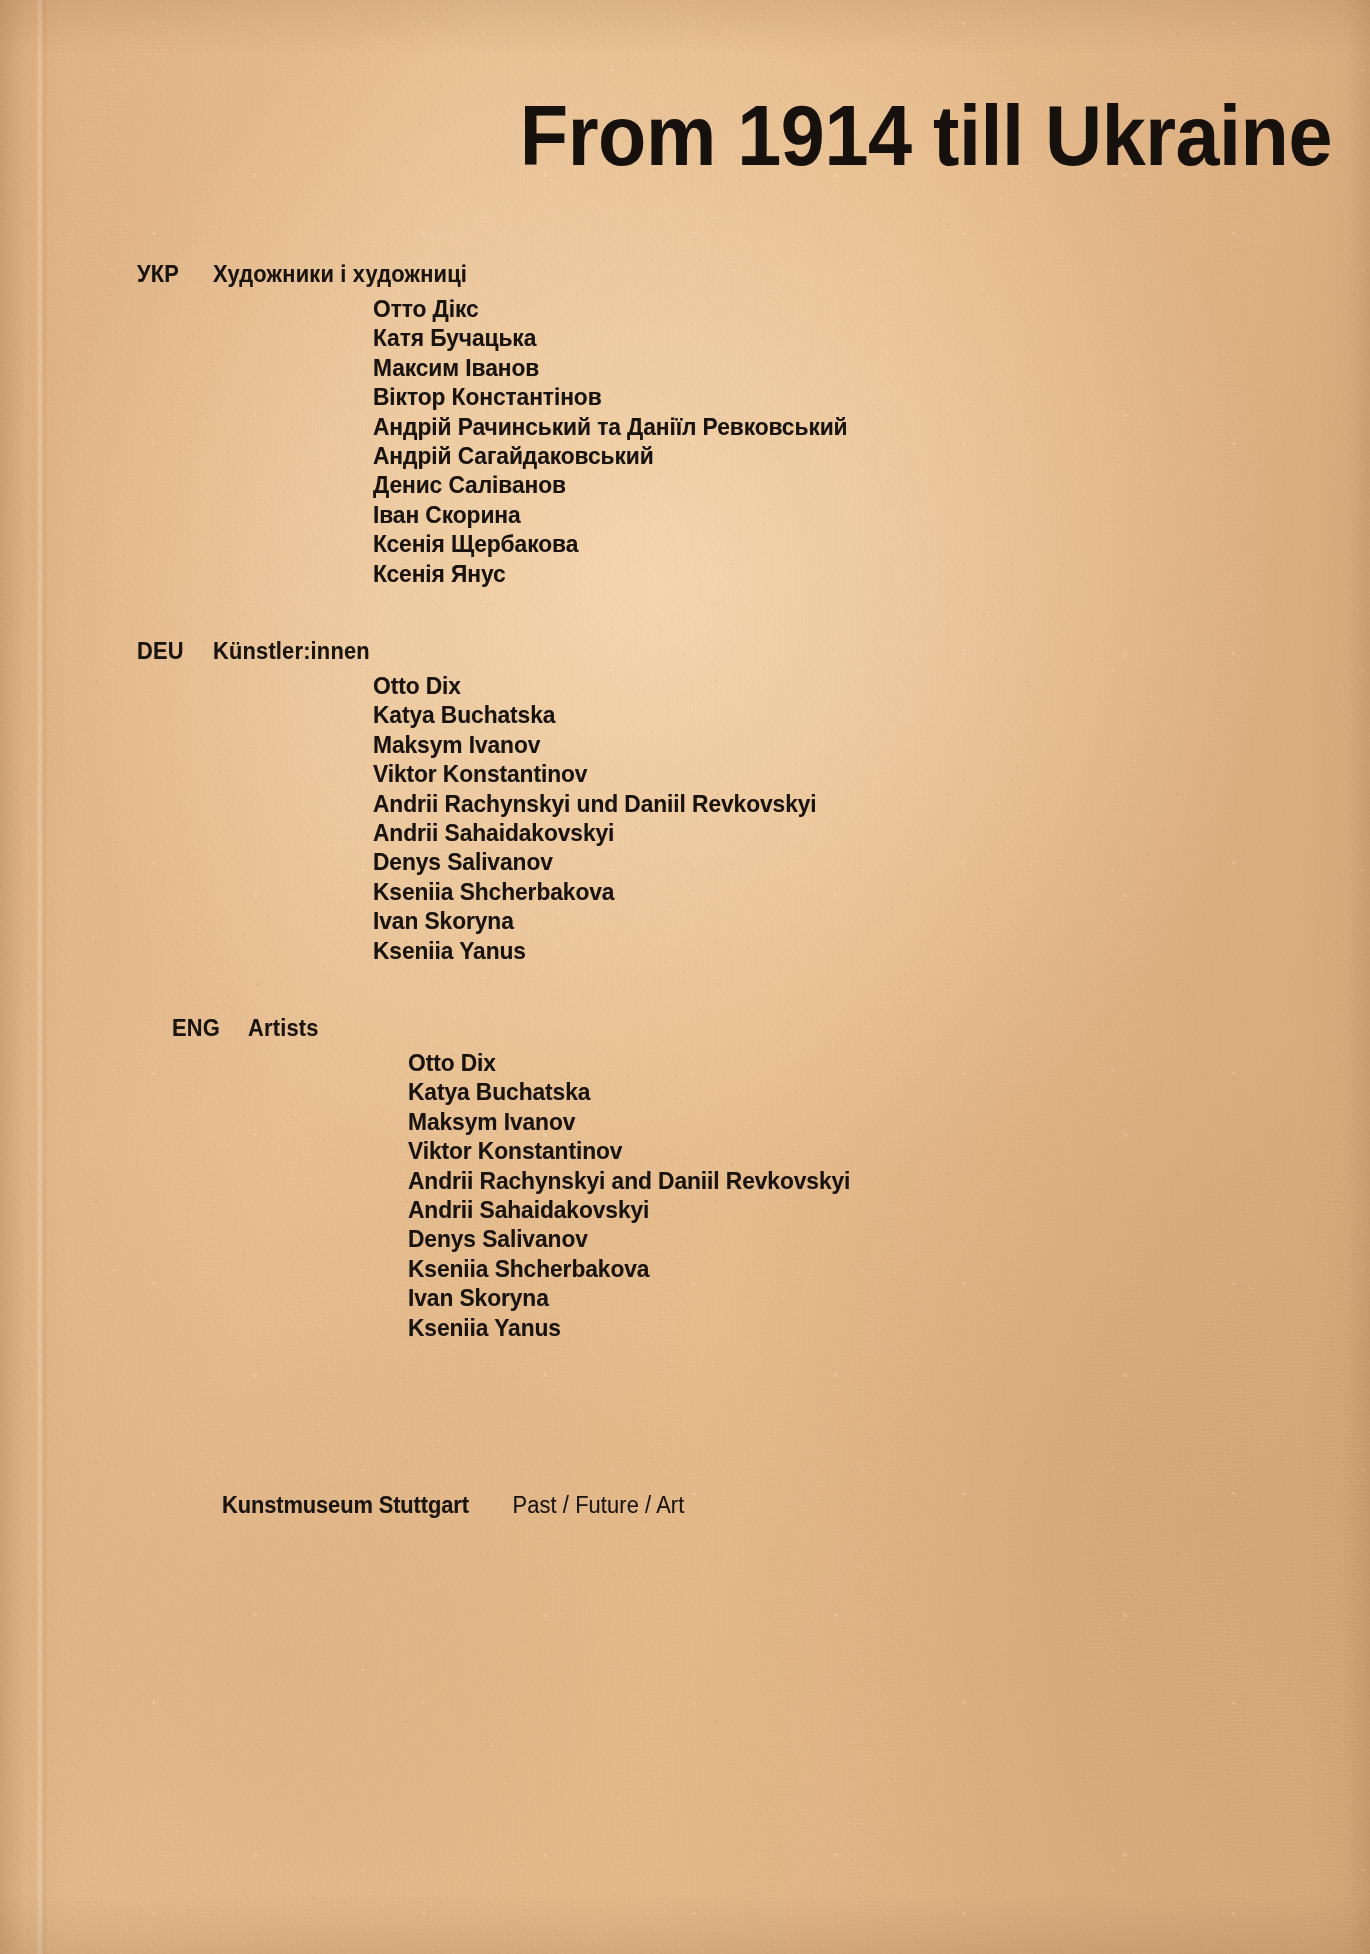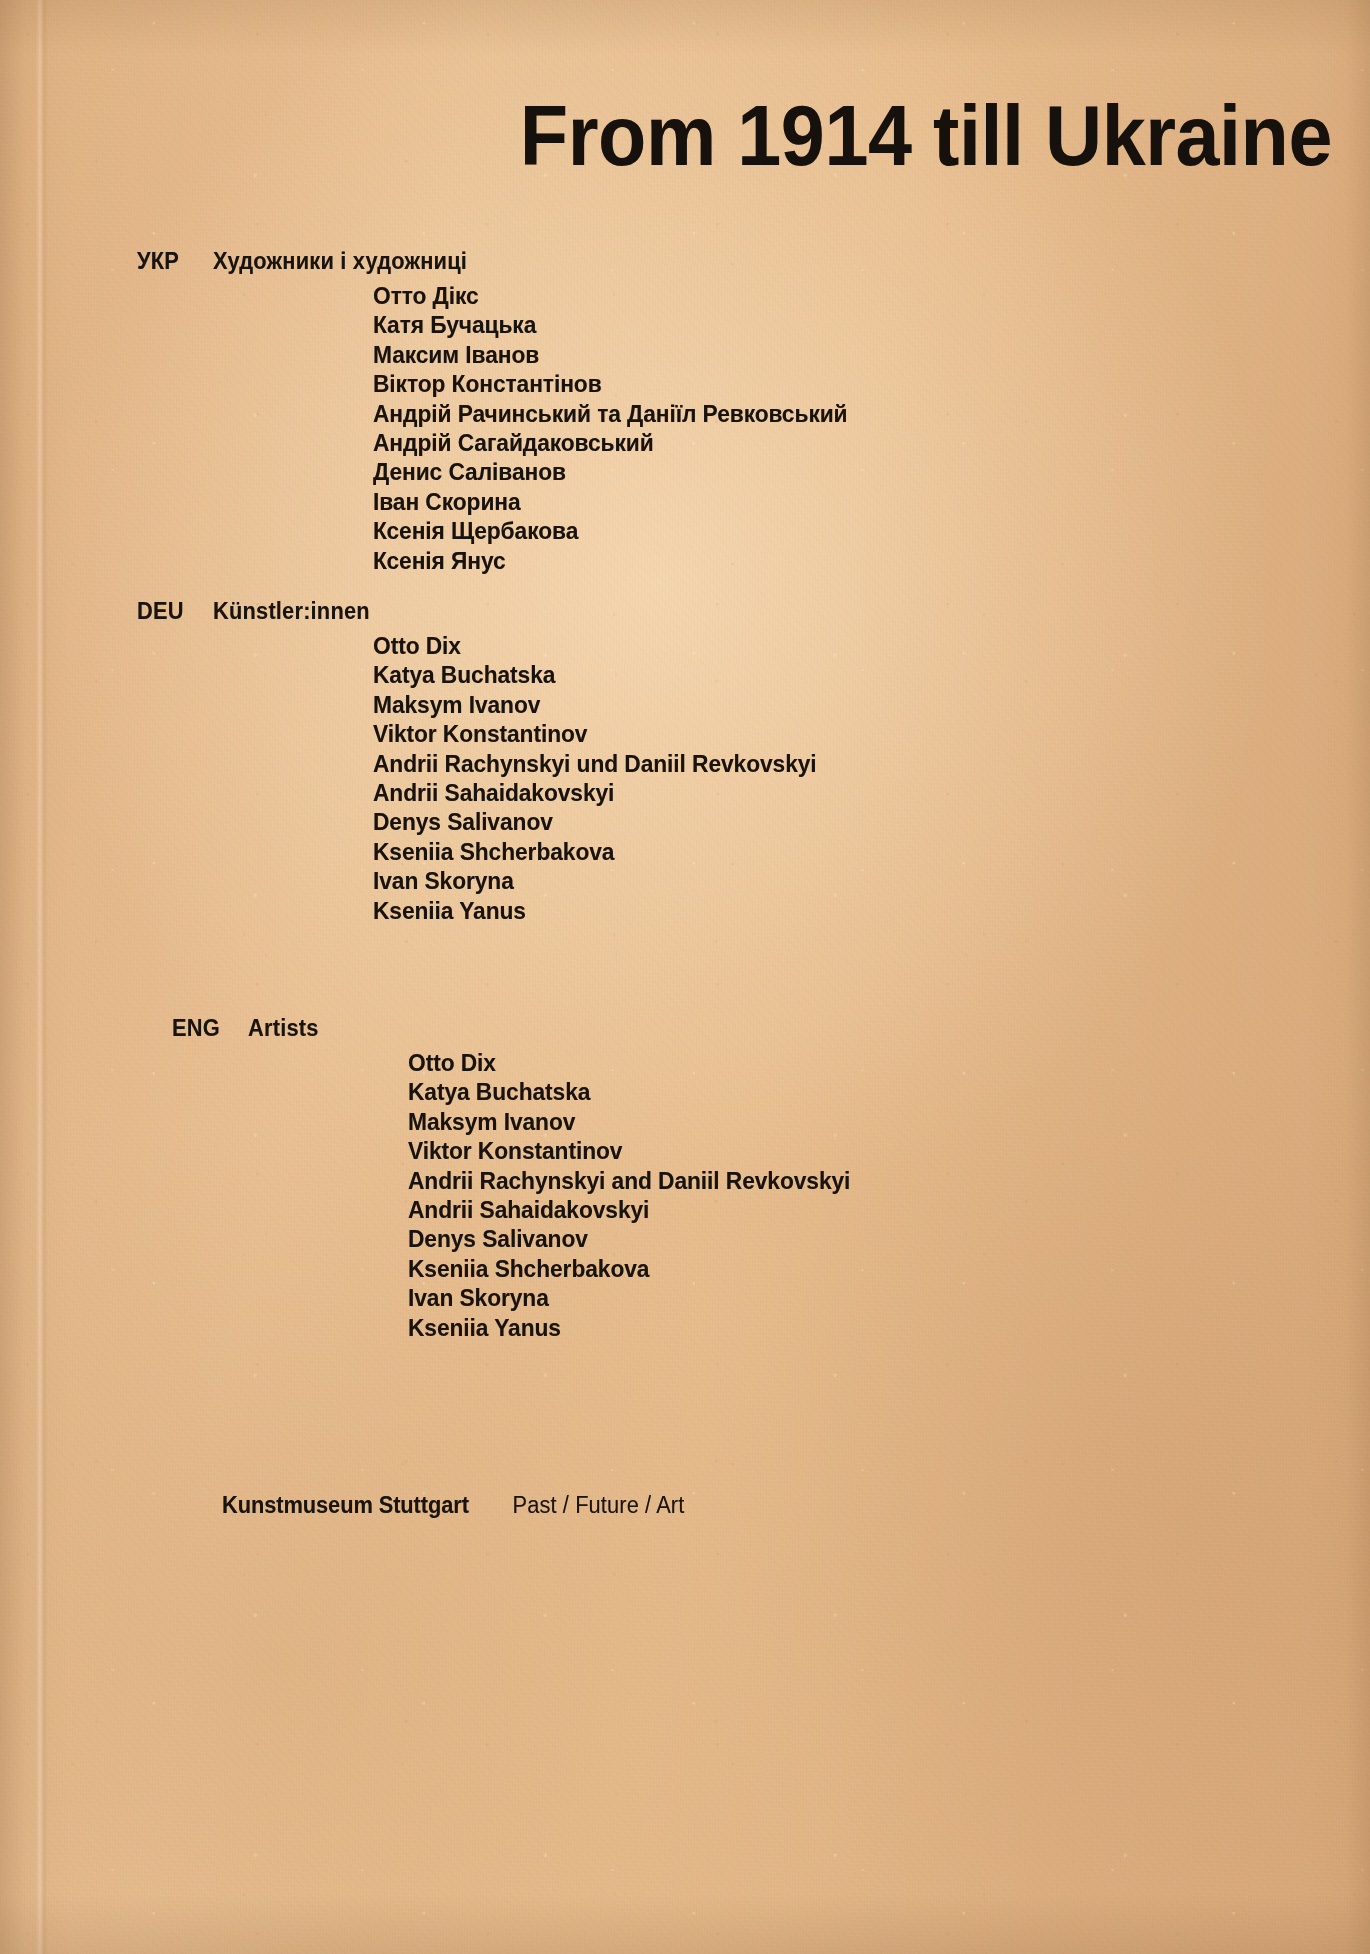--- a/index.html
+++ b/index.html
@@ -90,22 +90,22 @@
     transform: scaleX(0.92);
     transform-origin: right center;
     color: #16110d;
   }
 
   
   .block {
     position: absolute;
     left: 137px;
   }
-  .block-ukr { top: 248px; }
-  .block-deu { top: 598px; }
+  .block-ukr { top: 261px; }
+  .block-deu { top: 638px; }
   .block-eng { top: 1015px; margin-left: 35px; }
 
   .block-head {
     display: flex;
     align-items: baseline;
     font-size: 23px;
     font-weight: 700;
     letter-spacing: 0.2px;
     margin-bottom: 6px;
     font-family: "Liberation Sans Narrow", "Liberation Sans", sans-serif;

